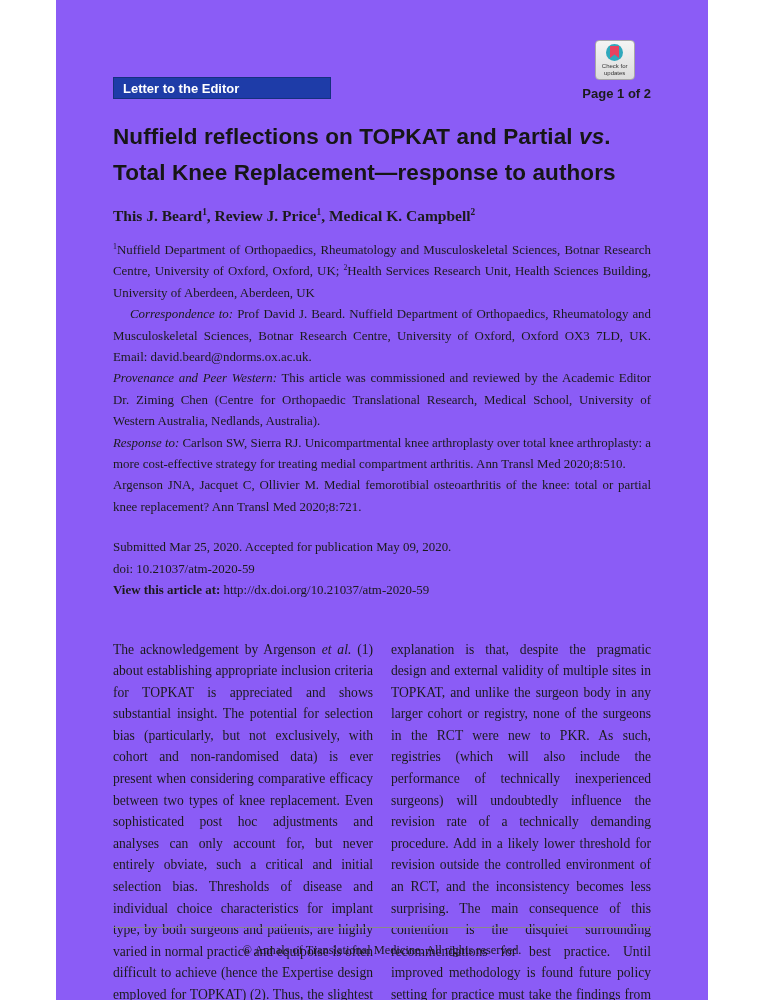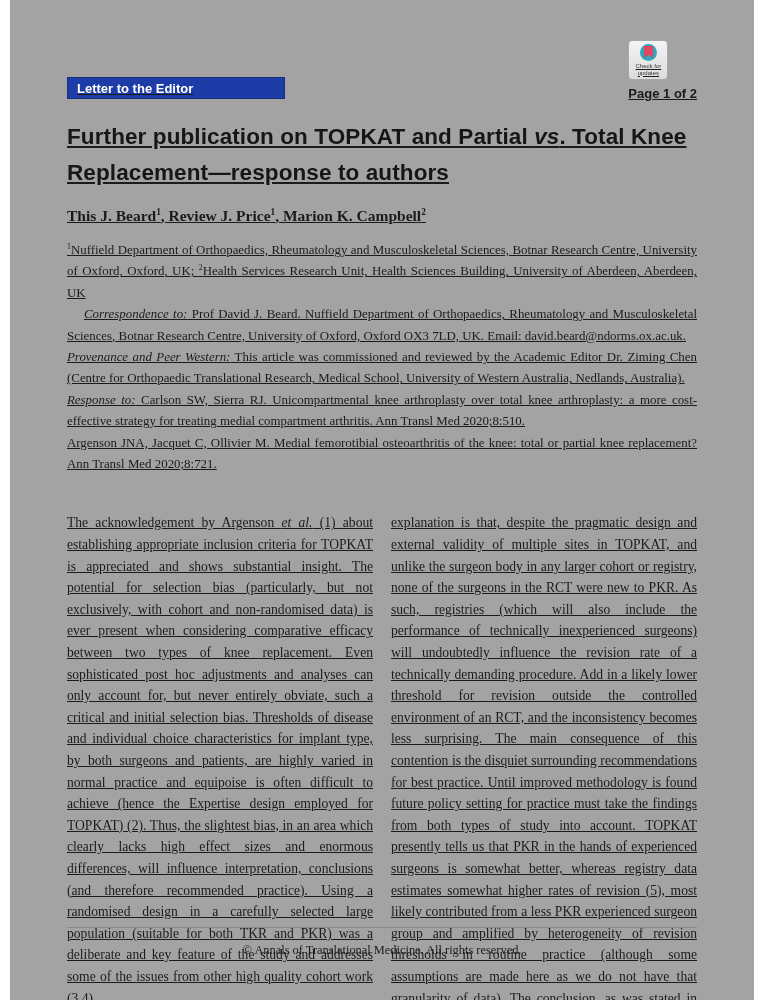--- a/index.html
+++ b/index.html
@@ -5,46 +5,45 @@
   :root{
     --banner-blue:#1e3ca8;
     --crossmark-teal:#2fa8bc;
     --crossmark-red:#e8425f;
     --ink:#1b1b1b;
   }
   *{margin:0;padding:0;box-sizing:border-box;}
   html,body{background:#ffffff;}
   .page{
     position:relative;
-    width:744px;height:1000px;
+    width:652px;height:1000px;
     margin:0 auto;
-    background:#a3a3a3;
+    background:#8b5cf6;
     color:var(--ink);
     font-family:"Liberation Serif", serif;
     padding:40px 57px 0 57px;
     overflow:hidden;
-    text-decoration:underline;
   }
   
   .header-row{
     display:flex;justify-content:space-between;align-items:flex-end;
   }
   .banner{
     background:var(--banner-blue);
     border:1px solid #16307e;
     color:#fff;
     width:218px;height:22px;
     display:flex;align-items:center;
     padding-left:9px;
     font-family:"Liberation Sans", sans-serif;
     font-weight:bold;font-size:13px;
     margin-bottom:2px;
   }
   .header-right{
-    display:flex;flex-direction:column;align-items:flex-start;
+    display:flex;flex-direction:column;align-items:center;
   }
   .crossmark{
     width:40px;height:40px;
     background:linear-gradient(#f4f4f4,#dcdcdc);
     border:1px solid #a8a8a8;border-radius:4px;
     display:flex;flex-direction:column;align-items:center;justify-content:center;
     cursor:pointer;
     margin-right:4px;
   }
   .cm-circle{
@@ -118,32 +117,37 @@
           <svg width="9" height="12" viewBox="0 0 9 12" aria-hidden="true">
             <path d="M0 0 H9 V12 L4.5 8.4 L0 12 Z" fill="#e8425f"></path>
           </svg>
         </span>
         <span class="cm-label">Check for updates</span>
       </div>
       <div class="page-indicator">Page 1 of 2</div>
     </div>
   </div>
 
-  <h1 class="article-title"><span>Further publication on TOPKAT and Partial </span><span style="font-style: italic; text-align: center;">vs</span><span>. Total Knee Replacement—response to authors</span></h1>
+  <h1 class="article-title"><span>Nuffield reflections on TOPKAT and Partial </span><span style="font-style: italic; text-align: center;">vs</span><span>. Total Knee Replacement—response to authors</span></h1>
 
-  <div class="author-list"><span>This J. Beard</span><sup>1</sup><span>, Review J. Price</span><sup>1</sup><span>, Marion K. Campbell</span><sup>2</sup></div>
+  <div class="author-list"><span>This J. Beard</span><sup>1</sup><span>, Review J. Price</span><sup>1</sup><span>, Medical K. Campbell</span><sup>2</sup></div>
 
   <div class="meta">
     <p><sup>1</sup><span>Nuffield Department of Orthopaedics, Rheumatology and Musculoskeletal Sciences, Botnar Research Centre, University of Oxford, Oxford, UK; </span><sup>2</sup><span>Health Services Research Unit, Health Sciences Building, University of Aberdeen, Aberdeen, UK</span></p>
     <p><span style="font-style: italic; margin-left: 17px;">Correspondence to:</span><span> Prof David J. Beard. Nuffield Department of Orthopaedics, Rheumatology and Musculoskeletal Sciences, Botnar Research Centre, University of Oxford, Oxford OX3 7LD, UK. Email: david.beard@ndorms.ox.ac.uk.</span></p>
     <p><span style="font-style: italic;">Provenance and Peer Western:</span><span> This article was commissioned and reviewed by the Academic Editor Dr. Ziming Chen (Centre for Orthopaedic Translational Research, Medical School, University of Western Australia, Nedlands, Australia).</span></p>
     <p><span style="font-style: italic; margin-top: 8px;">Response to:</span><span> Carlson SW, Sierra RJ. Unicompartmental knee arthroplasty over total knee arthroplasty: a more cost-effective strategy for treating medial compartment arthritis. Ann Transl Med 2020;8:510.</span></p>
     <p><span>Argenson JNA, Jacquet C, Ollivier M. Medial femorotibial osteoarthritis of the knee: total or partial knee replacement? Ann Transl Med 2020;8:721.</span></p>
   </div>
 
+  <div class="dates">
+    <p>Submitted Mar 25, 2020. Accepted for publication May 09, 2020.</p>
+    <p>doi: 10.21037/atm-2020-59</p>
+    <p><span style="font-weight: bold;">View this article at:</span><span> http://dx.doi.org/10.21037/atm-2020-59</span></p>
+  </div>
 
   <div class="columns">
     <div class="col">
       <p><span>The acknowledgement by Argenson </span><span style="font-style: italic;">et al.</span><span> (1) about establishing appropriate inclusion criteria for TOPKAT is appreciated and shows substantial insight. The potential for selection bias (particularly, but not exclusively, with cohort and non-randomised data) is ever present when considering comparative efficacy between two types of knee replacement. Even sophisticated post hoc adjustments and analyses can only account for, but never entirely obviate, such a critical and initial selection bias. Thresholds of disease and individual choice characteristics for implant type, by both surgeons and patients, are highly varied in normal practice and equipoise is often difficult to achieve (hence the Expertise design employed for TOPKAT) (2). Thus, the slightest bias, in an area which clearly lacks high effect sizes and enormous differences, will influence interpretation, conclusions (and therefore recommended practice). Using a randomised design in a carefully selected large population (suitable for both TKR and PKR) was a deliberate and key feature of the study and addresses some of the issues from other high quality cohort work (3,4).</span></p>
 
     </div>
     <div class="col">
       <p>explanation is that, despite the pragmatic design and external validity of multiple sites in TOPKAT, and unlike the surgeon body in any larger cohort or registry, none of the surgeons in the RCT were new to PKR. As such, registries (which will also include the performance of technically inexperienced surgeons) will undoubtedly influence the revision rate of a technically demanding procedure. Add in a likely lower threshold for revision outside the controlled environment of an RCT, and the inconsistency becomes less surprising. The main consequence of this contention is the disquiet surrounding recommendations for best practice. Until improved methodology is found future policy setting for practice must take the findings from both types of study into account. TOPKAT presently tells us that PKR in the hands of experienced surgeons is somewhat better, whereas registry data estimates somewhat higher rates of revision (5), most likely contributed from a less PKR experienced surgeon group and amplified by heterogeneity of revision thresholds in routine practice (although some assumptions are made here as we do not have that granularity of data). The conclusion, as was stated in the paper and in the commentaries, is to recommend PKR, but with a surgeon comfortable and experienced in the procedure (6). Note TOPKAT did not show any real detriment to TKR in comparison, and therefore surgeons who perform a good TKR for anteromedial OA should not be dissuaded from doing so.</p>
     </div>
   </div>

